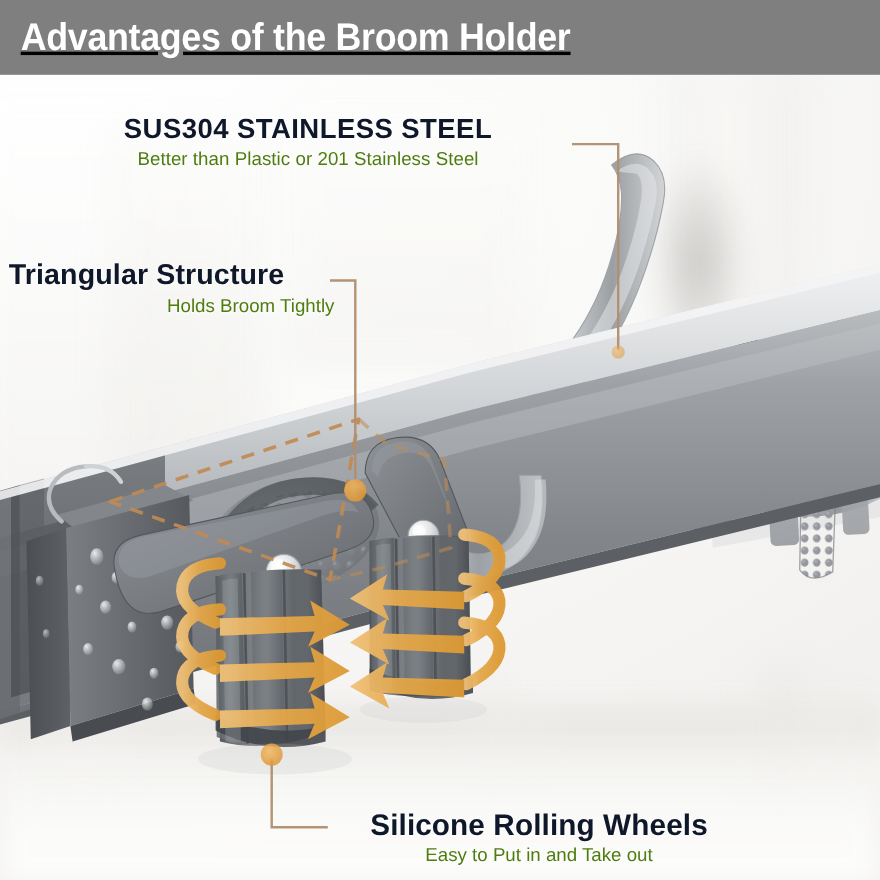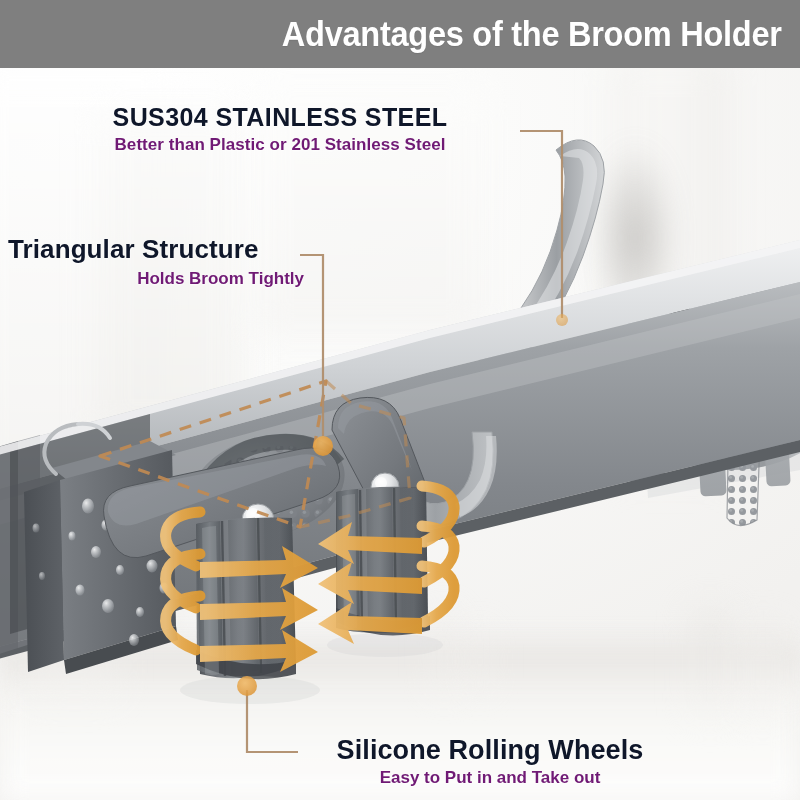--- a/index.html
+++ b/index.html
@@ -11,22 +11,23 @@
   }
   #poster{
     position:relative;width:800px;height:800px;overflow:hidden;
     background:#f4f4f3;
   }
 
   
   #header-banner{
     position:absolute;left:0;top:0;width:800px;height:68px;
     background:#7f7f7f;
-    display:flex;align-items:center;justify-content:flex-end;
+    display:flex;align-items:center;justify-content:flex-start;
     z-index:40;
+    text-decoration:underline;
   }
   #poster-title{
     color:#ffffff;
     font-size:35px;
     font-weight:700;
     letter-spacing:-0.3px;
     font-family:"Liberation Sans Narrow","Liberation Sans","DejaVu Sans",sans-serif;
     transform:scaleX(0.93);
     white-space:nowrap;
     text-shadow:0 1px 1px rgba(0,0,0,.08);
@@ -80,22 +81,22 @@
   .callout .c-title{
     font-family:"Liberation Sans Narrow","Liberation Sans","DejaVu Sans",sans-serif;
     font-weight:700;
     color:#0f172a;
     line-height:1.06;
     white-space:nowrap;
     text-shadow:0 1px 2px rgba(255,255,255,.9);
   }
   .callout .c-sub{
     font-family:"Liberation Sans","DejaVu Sans",sans-serif;
-    font-weight:700;
-    color:#701a75;
+    font-weight:400;
+    color:#4d7c0f;
     line-height:1.15;
     white-space:nowrap;
     text-shadow:0 1px 2px rgba(255,255,255,.9);
   }
 
   
   #callout-steel{left:0;top:104px;width:560px;text-align:center;}
   #callout-steel .c-title{font-size:25px;letter-spacing:.4px;}
   #callout-steel .c-sub{font-size:17px;margin-top:4px;letter-spacing:.05px;}
 

